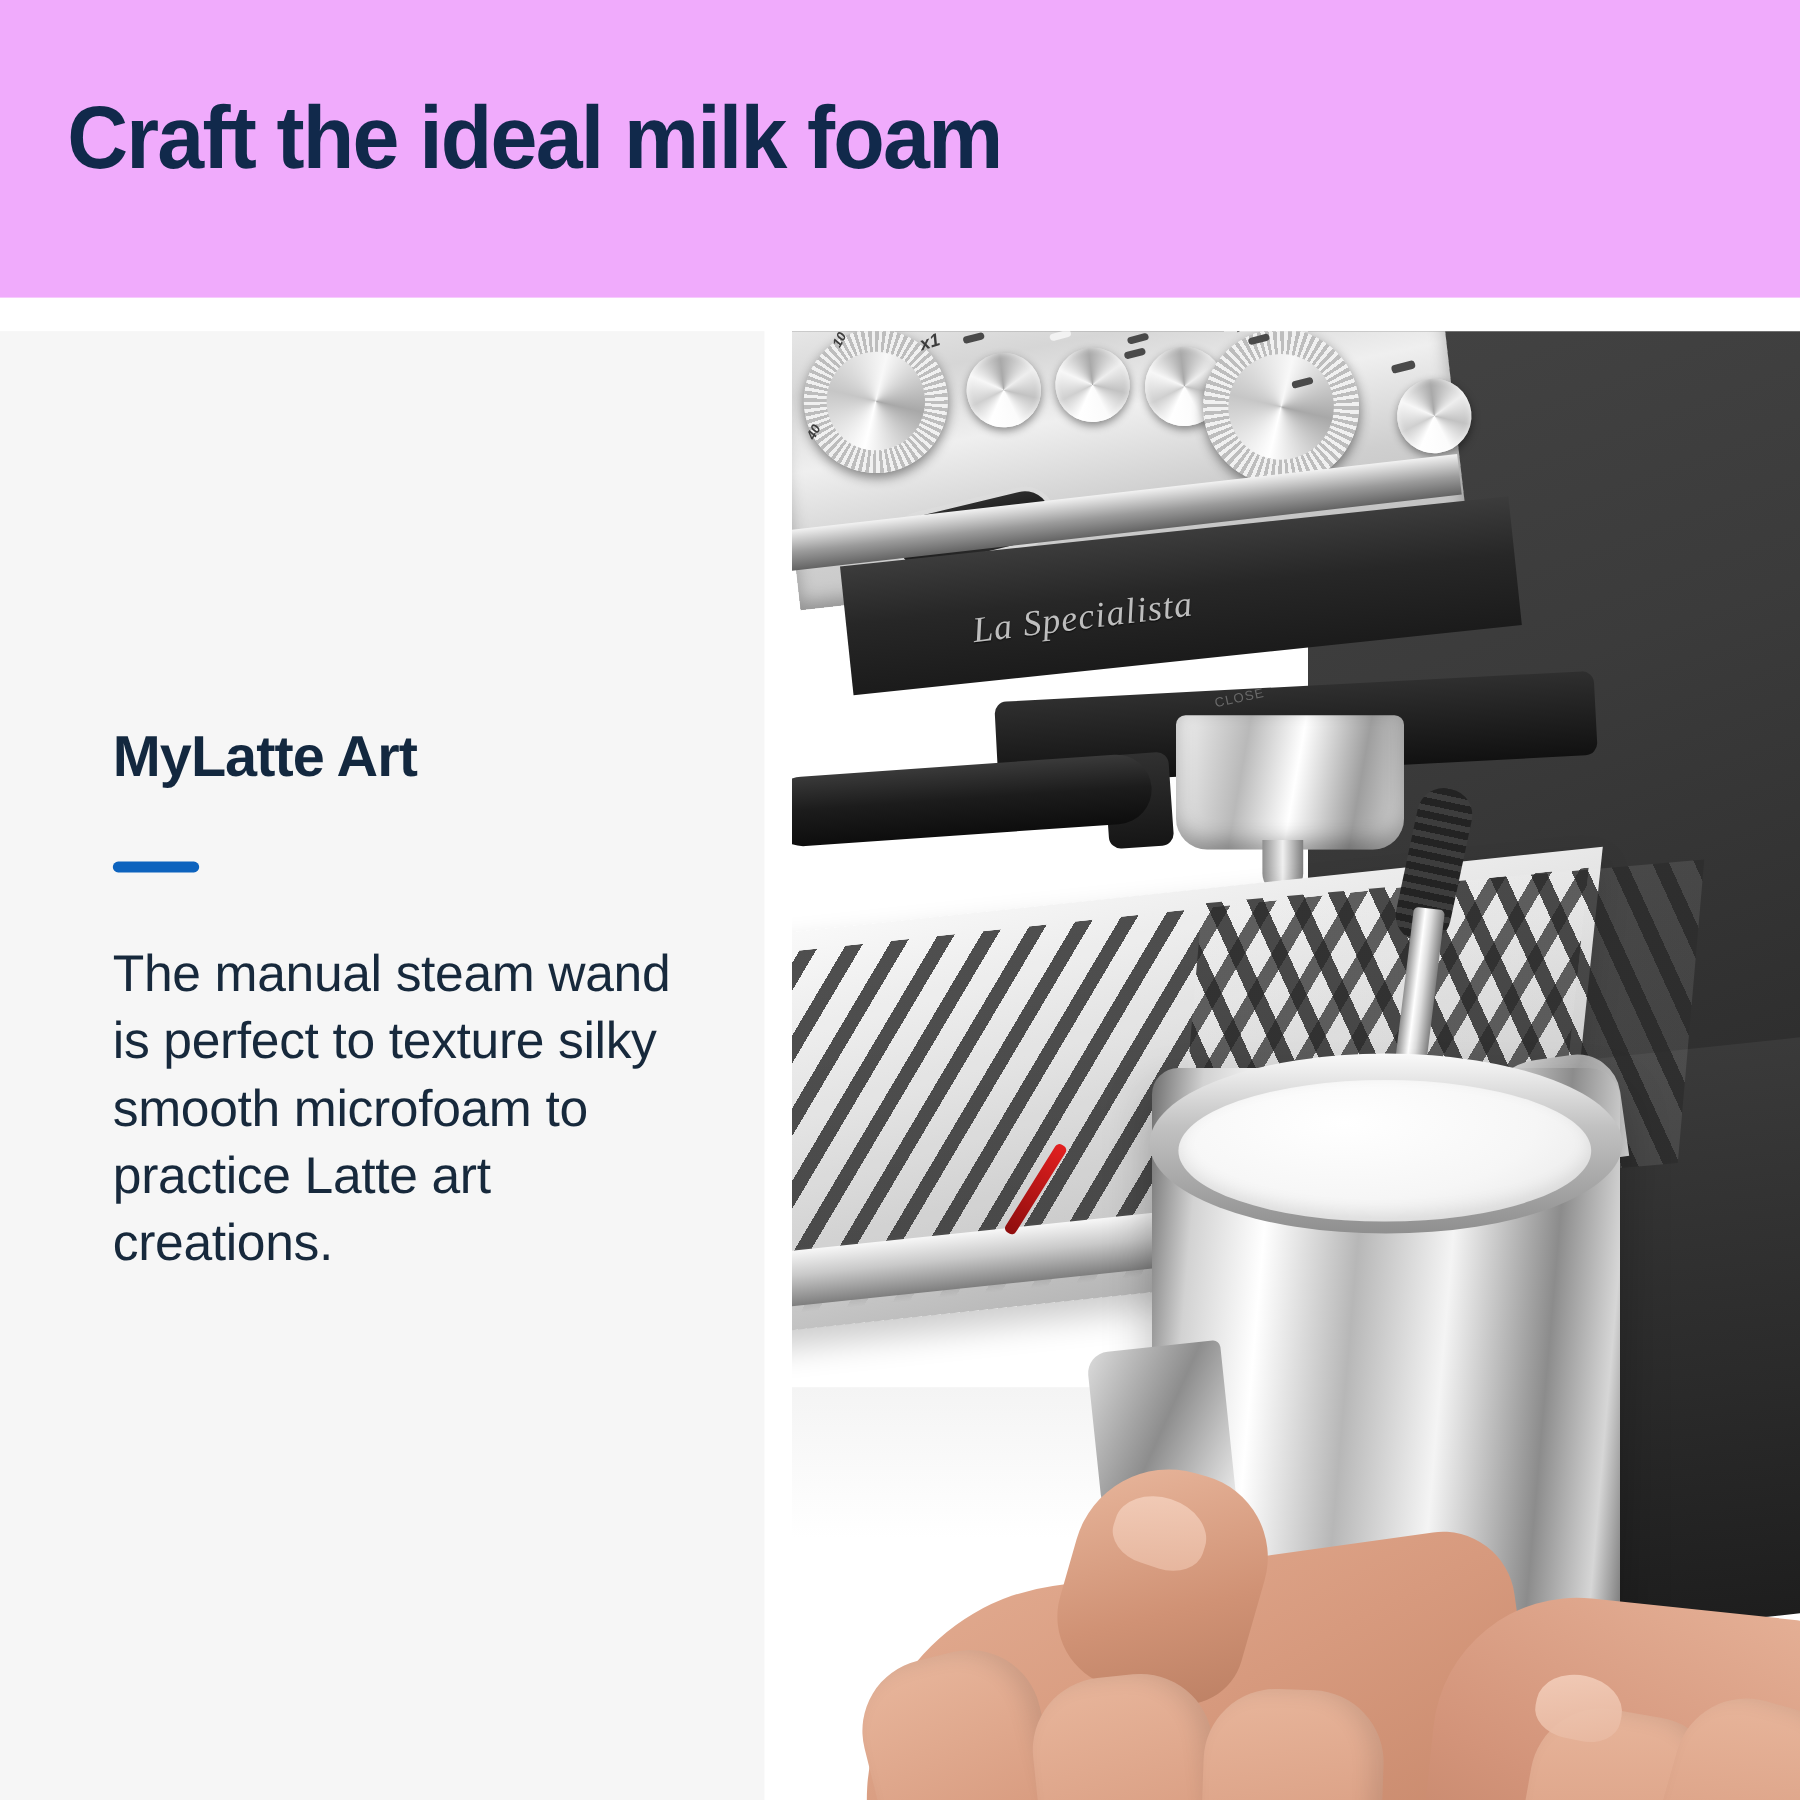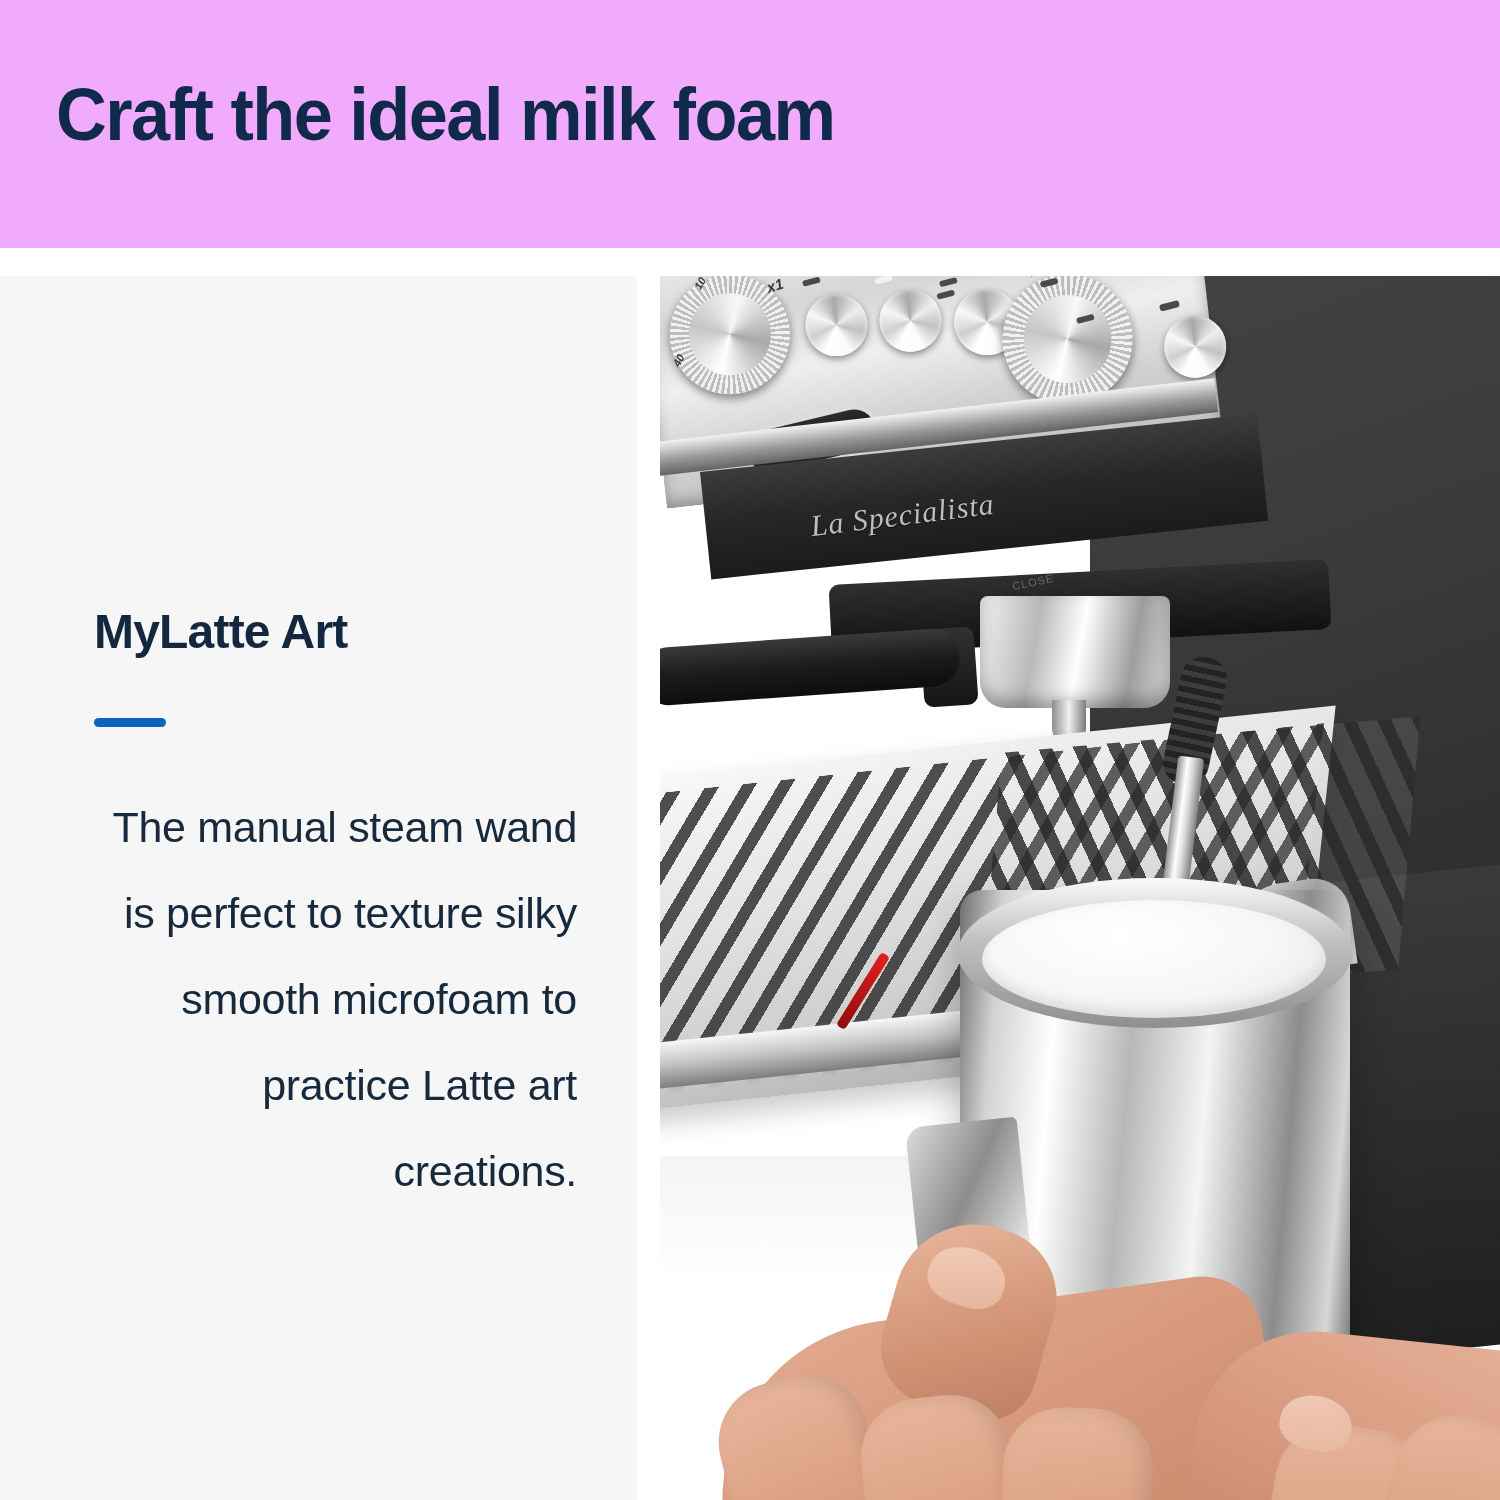--- a/index.html
+++ b/index.html
@@ -45,21 +45,20 @@
   }
 
   
   .left-panel {
     position: absolute;
     left: 0;
     top: 276px;
     width: 637px;
     height: 1224px;
     background: #f6f6f6;
-    text-align: right;
   }
   .subhead {
     position: absolute;
     left: 94px;
     top: 328px;
     font-size: 48px;
     line-height: 56px;
     font-weight: bold;
     letter-spacing: -0.8px;
     color: #13283f;
@@ -73,25 +72,24 @@
     height: 9px;
     border-radius: 5px;
     background: #0d63be;
   }
   .body-copy {
     position: absolute;
     left: 94px;
     top: 508px;
     width: 470px;
     font-size: 43px;
-    line-height: 86px;
+    line-height: 56px;
     font-weight: normal;
     letter-spacing: -0.3px;
     color: #17293c;
-    margin-left: 13px;
   }
 
   
   .photo-panel {
     position: absolute;
     left: 660px;
     top: 276px;
     width: 840px;
     height: 1224px;
     overflow: hidden;

